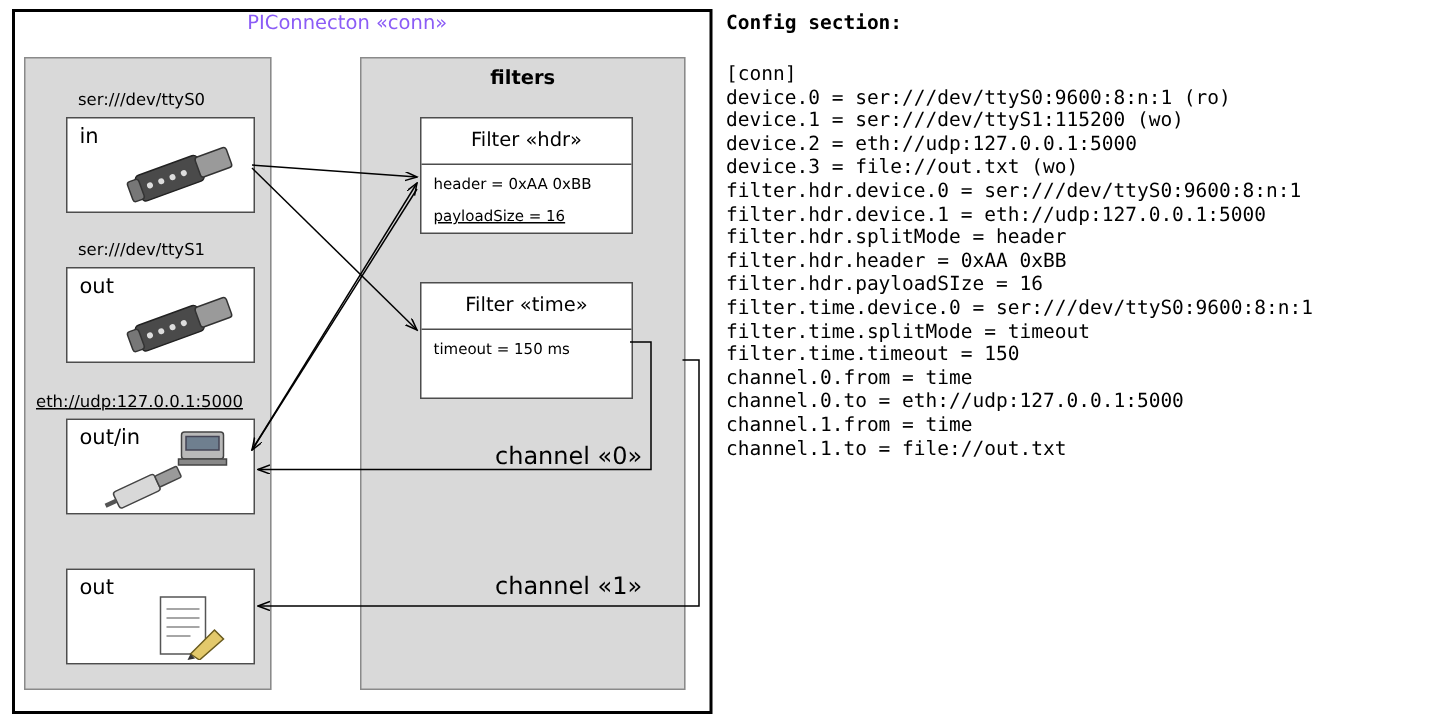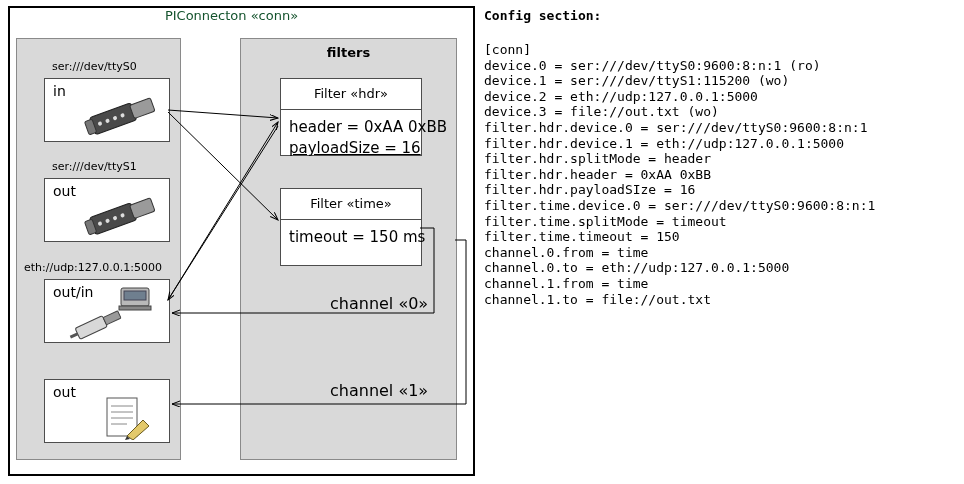--- a/index.html
+++ b/index.html
@@ -2,37 +2,37 @@
 <html><head>
 <meta charset="utf-8">
 <style>
   html,body{margin:0;padding:0;background:#ffffff;}
   body{width:964px;height:484px;position:relative;font-family:"DejaVu Sans",sans-serif;overflow:hidden;}
 
   
   #diagram{position:absolute;left:0;top:0;width:478px;height:484px;}
 
   .outer-box{position:absolute;left:8px;top:6px;width:463px;height:466px;background:#ffffff;border:2px solid #000;}
-  .outer-title{position:absolute;left:0;top:8px;width:463px;text-align:center;font-size:13px;color:#14532d;}
+  .outer-title{position:absolute;left:0;top:8px;width:463px;text-align:center;font-size:13px;color:#8b5cf6;}
 
   .group{position:absolute;background:#d9d9d9;border:1px solid #8a8a8a;}
   .group-title{position:absolute;width:100%;text-align:center;font-size:13px;color:#000;top:6px;font-weight:bold;}
 
   .left-group{left:16px;top:38px;width:163px;height:420px;}
   .right-group{left:240px;top:38px;width:215px;height:420px;}
 
   .node{position:absolute;background:#ffffff;border:1px solid #4d4d4d;}
   .node-label{position:absolute;left:8px;top:4px;font-size:14px;color:#000;}
 
   .cap{position:absolute;font-size:11px;color:#000;white-space:nowrap;}
 
   .filter-box{position:absolute;background:#ffffff;border:1px solid #4d4d4d;}
   .filter-title{position:absolute;left:0;top:7px;width:100%;text-align:center;font-size:13px;}
   .filter-sep{position:absolute;left:0;width:100%;height:1px;background:#4d4d4d;}
-  .filter-line{position:absolute;left:8px;font-size:15px;color:#000;white-space:nowrap;}
+  .filter-line{position:absolute;left:8px;font-size:10px;color:#000;white-space:nowrap;}
 
   .chan-label{position:absolute;font-size:16px;color:#000;white-space:nowrap;}
 
   
   .icon{position:absolute;}
 
   
   #config{position:absolute;left:478px;top:0;width:486px;height:484px;}
   .cfg-title{position:absolute;left:6px;top:8px;font-family:"DejaVu Sans Mono",monospace;font-size:13px;font-weight:bold;color:#000;}
   .cfg-pre{position:absolute;left:6px;top:42px;font-family:"DejaVu Sans Mono",monospace;font-size:13px;line-height:15.6px;color:#000;white-space:pre;}
@@ -78,21 +78,21 @@
         <rect x="56" y="14" width="22" height="14" rx="2" fill="#9a9a9a" stroke="#333"></rect>
         <rect x="8" y="14" width="8" height="14" rx="2" fill="#777" stroke="#333"></rect>
         <circle cx="22" cy="21" r="2" fill="#ddd"></circle>
           <circle cx="30" cy="21" r="2" fill="#ddd"></circle>
         <circle cx="38" cy="21" r="2" fill="#ddd"></circle>
           <circle cx="46" cy="21" r="2" fill="#ddd"></circle>
       </g>
     </svg>
   </div>
 
-  <div class="cap" style="left:24px;top:261px;">eth://udp:127.0.0.1:5000</div>
+  <div class="cap" style="left:24px;top:261px;text-decoration:underline;">eth://udp:127.0.0.1:5000</div>
   <div class="node" style="left:44px;top:279px;width:124px;height:62px;">
     <div class="node-label">out/in</div>
     <svg class="icon" style="left:68px;top:2px;" width="46" height="34" viewBox="0 0 46 34">
       <rect x="8" y="6" width="28" height="18" rx="2" fill="#b9b9b9" stroke="#444"></rect>
       <rect x="11" y="9" width="22" height="9" fill="#6f7f8f" stroke="#445"></rect>
       <rect x="6" y="24" width="32" height="4" fill="#888" stroke="#444"></rect>
     </svg>
     <svg class="icon" style="left:20px;top:22px;" width="76" height="40" viewBox="0 0 76 40">
       <g transform="rotate(-25 38 20)">
         <rect x="10" y="14" width="30" height="12" rx="2" fill="#d8d8d8" stroke="#444"></rect>

